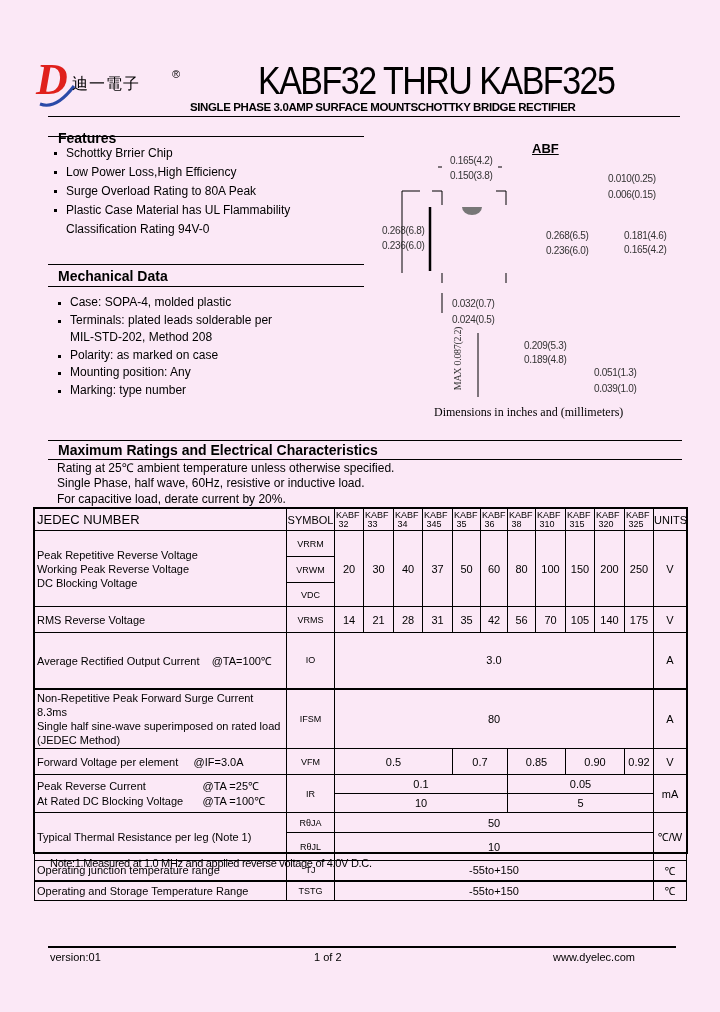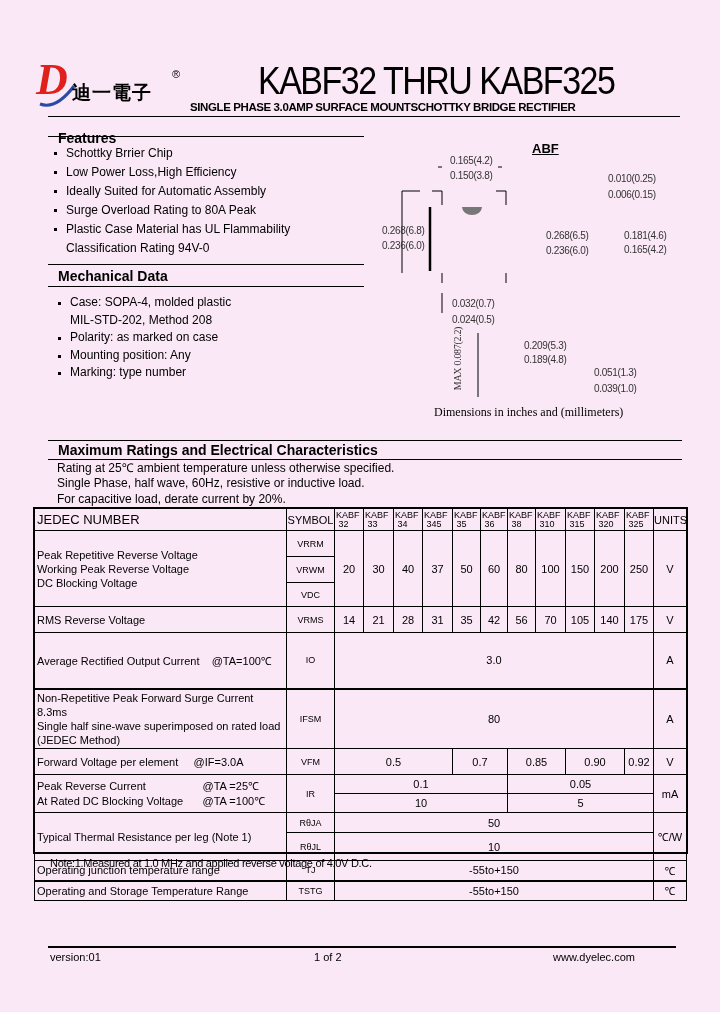--- a/index.html
+++ b/index.html
@@ -2,21 +2,21 @@
 <html><head>
 <meta charset="utf-8">
 <style>
   html, body { margin:0; padding:0; }
   body { width:720px; height:1012px; background:#fbe8f6; font-family:"Liberation Sans", sans-serif; color:#000; position:relative; overflow:hidden; }
   .abs { position:absolute; }
   
   .logo { left:36px; top:58px; width:150px; height:50px; }
   .logo-d { left:0; top:0; font-family:"Liberation Serif", serif; font-style:italic; font-weight:bold; font-size:44px; color:#e0201c; line-height:44px; }
   .logo-swoosh { left:2px; top:26px; }
-  .logo-cn { left:36px; top:22px; font-size:19px; font-weight:bold; letter-spacing:1px; white-space:nowrap; }
+  .logo-cn { left:36px; top:16px; font-size:16px; font-weight:normal; letter-spacing:1px; white-space:nowrap; }
   .logo-reg { left:136px; top:10px; font-size:11px; }
   .title { left:258px; top:58px; font-size:34px; letter-spacing:-1.5px; white-space:nowrap; font-weight:normal; transform:scaleY(1.15); transform-origin:left top; }
   .subtitle { left:190px; top:101px; font-size:11.5px; font-weight:bold; letter-spacing:-0.4px; white-space:nowrap; }
   .hr { background:#000; height:1px; }
   .sec-title { font-weight:bold; font-size:14px; white-space:nowrap; }
   .bullets { list-style:none; margin:0; padding:0; font-size:12px; }
   .bullets li { position:relative; padding-left:14px; height:19px; line-height:19px; white-space:nowrap; }
   .bullets li .dot { position:absolute; left:2px; top:8px; width:3px; height:3px; background:#000; }
   .bullets li.cont { padding-left:14px; }
   .dim { font-size:10px; color:#333; white-space:nowrap; letter-spacing:-0.3px; }
@@ -42,31 +42,31 @@
 </div>
 <div class="abs title">KABF32 THRU KABF325</div>
 <div class="abs subtitle">SINGLE PHASE 3.0AMP SURFACE MOUNTSCHOTTKY BRIDGE RECTIFIER</div>
 <div class="abs hr" style="left:48px; top:116px; width:632px;"></div>
 
 <div class="abs sec-title" style="left:58px; top:130px;">Features</div>
 <div class="abs hr" style="left:48px; top:136px; width:316px;"></div>
 <ul class="abs bullets" style="left:52px; top:144px;">
   <li><span class="dot"></span><span>Schottky Brrier Chip</span></li>
   <li><span class="dot"></span><span>Low Power Loss,High Efficiency</span></li>
-  <li><span class="dot"></span><span>Ideally Suited for Automatic Assembly</span></li>
   <li><span class="dot"></span><span>Surge Overload Rating to 80A Peak</span></li>
   <li><span class="dot"></span><span>Plastic Case Material has UL Flammability</span></li>
   <li class="cont"><span>Classification Rating 94V-0</span></li>
 </ul>
 <div class="abs hr" style="left:48px; top:264px; width:316px;"></div>
 
 <div class="abs sec-title" style="left:58px; top:268px;">Mechanical Data</div>
 <div class="abs hr" style="left:48px; top:286px; width:316px;"></div>
 <ul class="abs bullets" style="left:56px; top:294px; font-size:12px;">
   <li style="height:17.5px;line-height:17.5px"><span class="dot"></span><span>Case: SOPA-4, molded plastic</span></li>
+  <li style="height:17.5px;line-height:17.5px"><span class="dot"></span><span>Terminals: plated leads solderable per</span></li>
   <li style="height:17.5px;line-height:17.5px" class="cont"><span>MIL-STD-202, Method 208</span></li>
   <li style="height:17.5px;line-height:17.5px"><span class="dot"></span><span>Polarity: as marked on case</span></li>
   <li style="height:17.5px;line-height:17.5px"><span class="dot"></span><span>Mounting position: Any</span></li>
   <li style="height:17.5px;line-height:17.5px"><span class="dot"></span><span>Marking: type number</span></li>
 </ul>
 
 <div class="abs" style="left:370px; top:135px; width:310px; height:290px;">
   <div class="abs" style="left:162px; top:6px; font-weight:bold; font-size:13px; text-decoration:underline;">ABF</div>
   <svg class="abs" style="left:0; top:0;" width="310" height="290">
     <g stroke="#000" stroke-width="1" fill="none">

